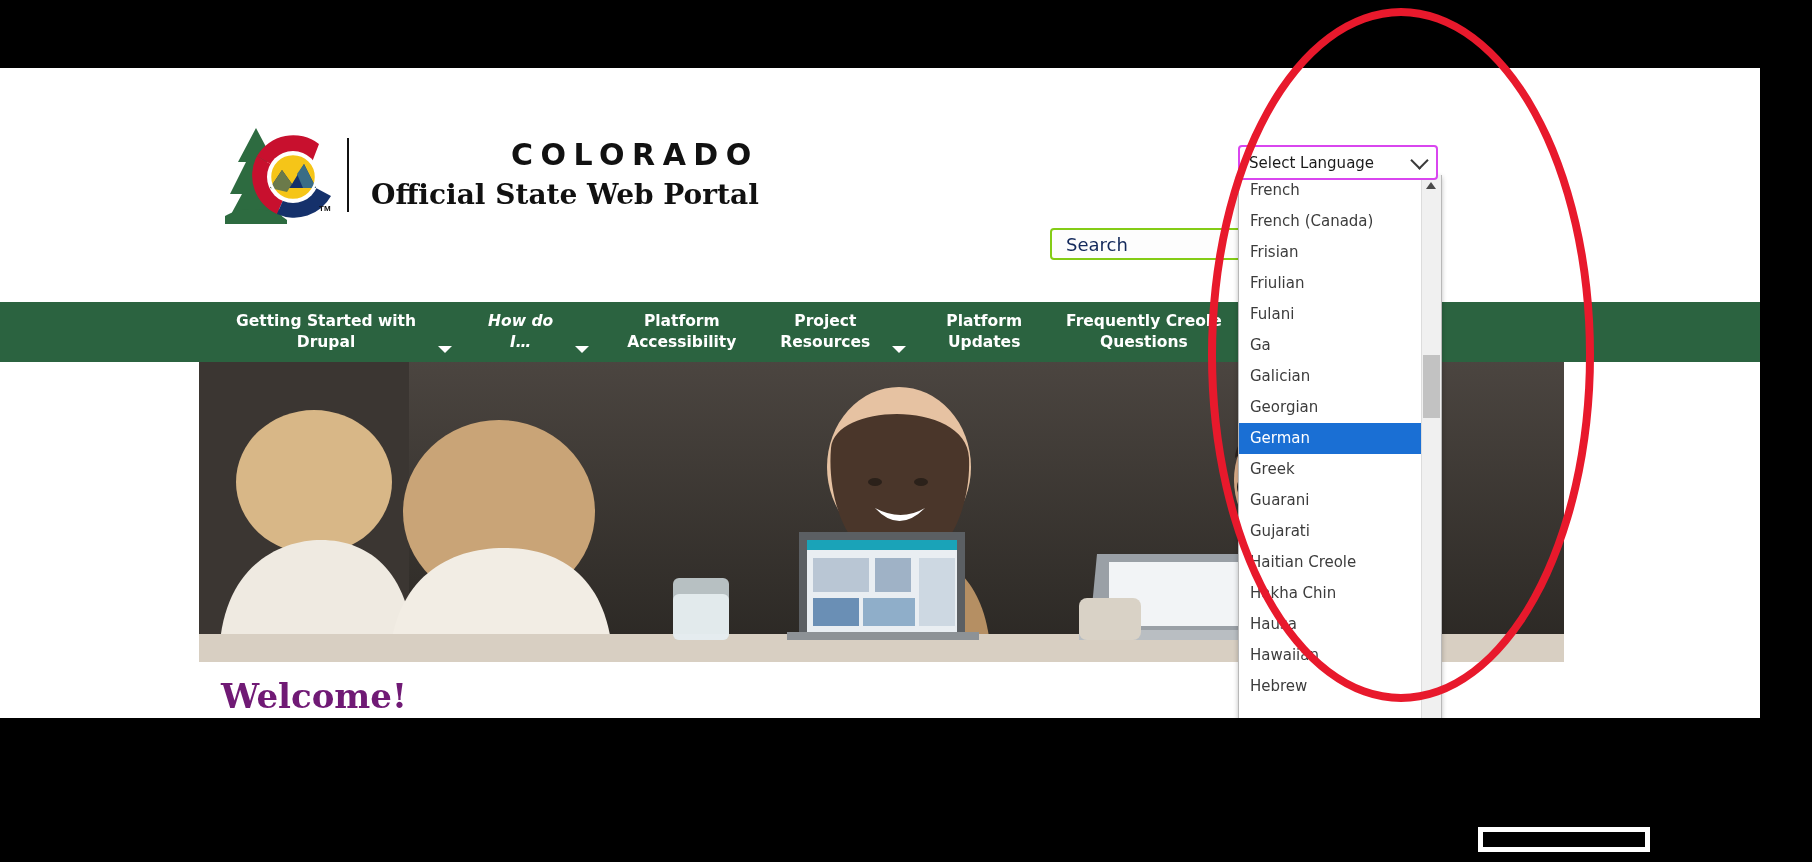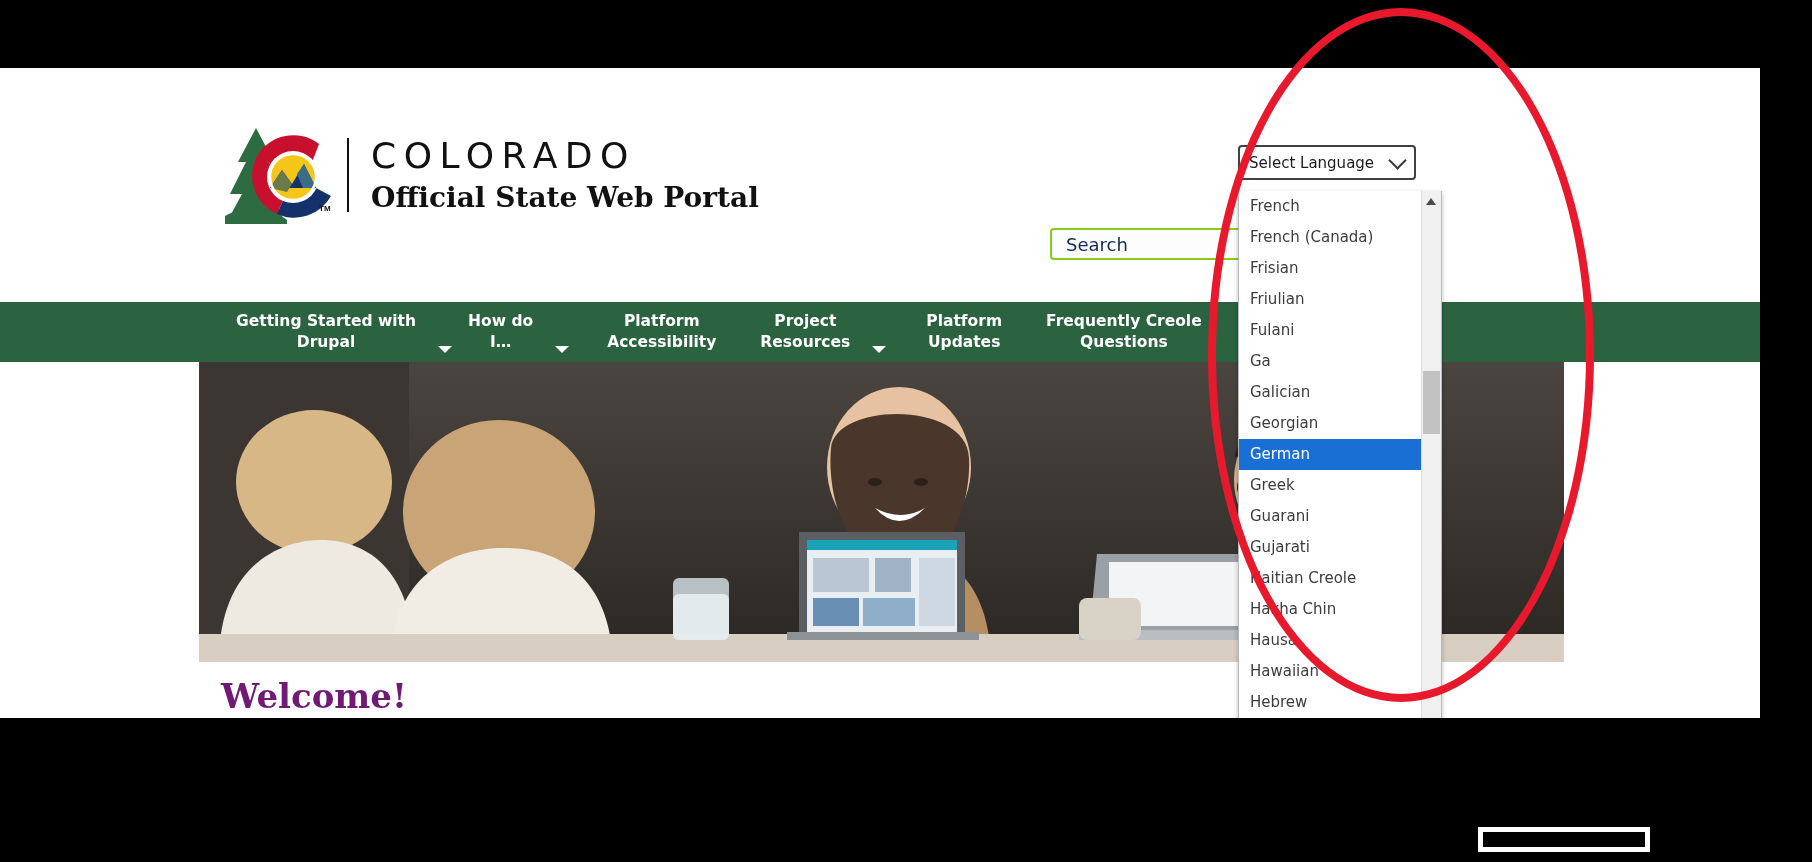--- a/index.html
+++ b/index.html
@@ -12,21 +12,21 @@
   #viewport{
     position:absolute;left:0;top:68px;width:1760px;height:650px;
     background:#ffffff;overflow:hidden;
   }
   
   #header{position:absolute;left:0;top:0;width:1760px;height:198px;background:#fff;}
   #logo-block{position:absolute;left:225px;top:58px;display:flex;align-items:center;}
   #logo-mark{position:relative;width:108px;height:98px;flex:0 0 auto;}
   #logo-divider{width:2px;height:74px;background:#111;margin:0 22px 0 14px;}
   #logo-text{display:flex;flex-direction:column;justify-content:center;}
-  #logo-title{font-family:"DejaVu Sans",sans-serif;font-weight:normal;font-size:36px;letter-spacing:7.5px;color:#111;line-height:1.15;}
+  #logo-title{font-family:"DejaVu Sans",sans-serif;font-weight:bold;font-size:30px;letter-spacing:7.5px;color:#111;line-height:1.15;text-align:right;}
   #logo-sub{font-family:"DejaVu Serif",serif;font-weight:bold;font-size:28px;color:#111;line-height:1.25;margin-top:4px;}
   
   .tree{position:absolute;}
   
   #search-box{
     position:absolute;left:1050px;top:160px;width:330px;height:32px;
     border:2px solid #84cc16;border-radius:4px;background:#fdfdfd;
     display:flex;align-items:center;padding:0 14px;box-sizing:border-box;
   }
   #search-box span{color:#13295b;font-size:18px;font-family:"DejaVu Sans",sans-serif;}
@@ -38,30 +38,30 @@
              color:#ffffff;text-align:center;line-height:21px;white-space:pre-line;}
   .nav-caret{width:0;height:0;border-left:7px solid transparent;border-right:7px solid transparent;
              border-top:7px solid #ffffff;margin-left:22px;margin-top:2px;}
   
   #hero{position:absolute;left:199px;top:294px;width:1365px;height:300px;overflow:hidden;background:#2f2a26;}
   #hero .blur{position:absolute;inset:0;}
   #welcome{position:absolute;left:221px;top:608px;font-family:"DejaVu Serif",serif;
            font-size:34px;font-weight:bold;color:#701a75;}
   
   #lang-select{
-    position:absolute;left:1238px;top:77px;width:178px;height:35px;
-    border:2px solid #404040;border-radius:4px;background:#fff;
+    position:absolute;left:1238px;top:77px;width:200px;height:35px;
+    border:2px solid #d946ef;border-radius:4px;background:#fff;
     display:flex;align-items:center;justify-content:space-between;
     padding:0 10px 0 9px;box-sizing:border-box;z-index:40;
   }
   #lang-select .val{font-family:"DejaVu Sans",sans-serif;font-size:15px;color:#1b1b1b;}
   .chev{width:11px;height:11px;border-right:2px solid #3a3a3a;border-bottom:2px solid #3a3a3a;
         transform:rotate(45deg);margin-top:-5px;}
   #lang-list{
-    position:absolute;left:1238px;top:123px;width:202px;height:607px;
+    position:absolute;left:1238px;top:107px;width:202px;height:607px;
     background:#fff;border:1px solid #b8b8b8;border-top:none;border-radius:0 0 5px 5px;
     box-shadow:0 2px 5px rgba(0,0,0,.25);z-index:39;overflow:hidden;
   }
   #lang-options{position:absolute;left:0;top:0;width:183px;}
   .lang-opt{height:31px;line-height:31px;padding-left:11px;box-sizing:border-box;
             font-family:"DejaVu Sans",sans-serif;font-size:15px;color:#3c3c3c;white-space:nowrap;}
   .lang-opt.sel{background:#1a6fd4;color:#ffffff;}
   #lang-scrollbar{position:absolute;right:0;top:0;width:19px;height:607px;background:#f0f0f0;
                   border-left:1px solid #dcdcdc;}
   #sb-up{position:absolute;left:4px;top:7px;width:0;height:0;
@@ -116,21 +116,21 @@
     </div>
 
   </div>
 
   <div id="nav">
     <div class="nav-item" style="margin-left:236px;">
       <span class="nav-label">Getting Started with
 Drupal</span>
       <span class="nav-caret"></span>
     </div>
-    <div class="nav-item" style="margin-left:16px;">
+    <div class="nav-item" style="margin-left:36px;font-style:italic;">
       <span class="nav-label">How do
 I…</span>
       <span class="nav-caret"></span>
     </div>
     <div class="nav-item" style="margin-left:38px;">
       <span class="nav-label">Platform
 Accessibility</span>
     </div>
     <div class="nav-item" style="margin-left:44px;">
       <span class="nav-label">Project

